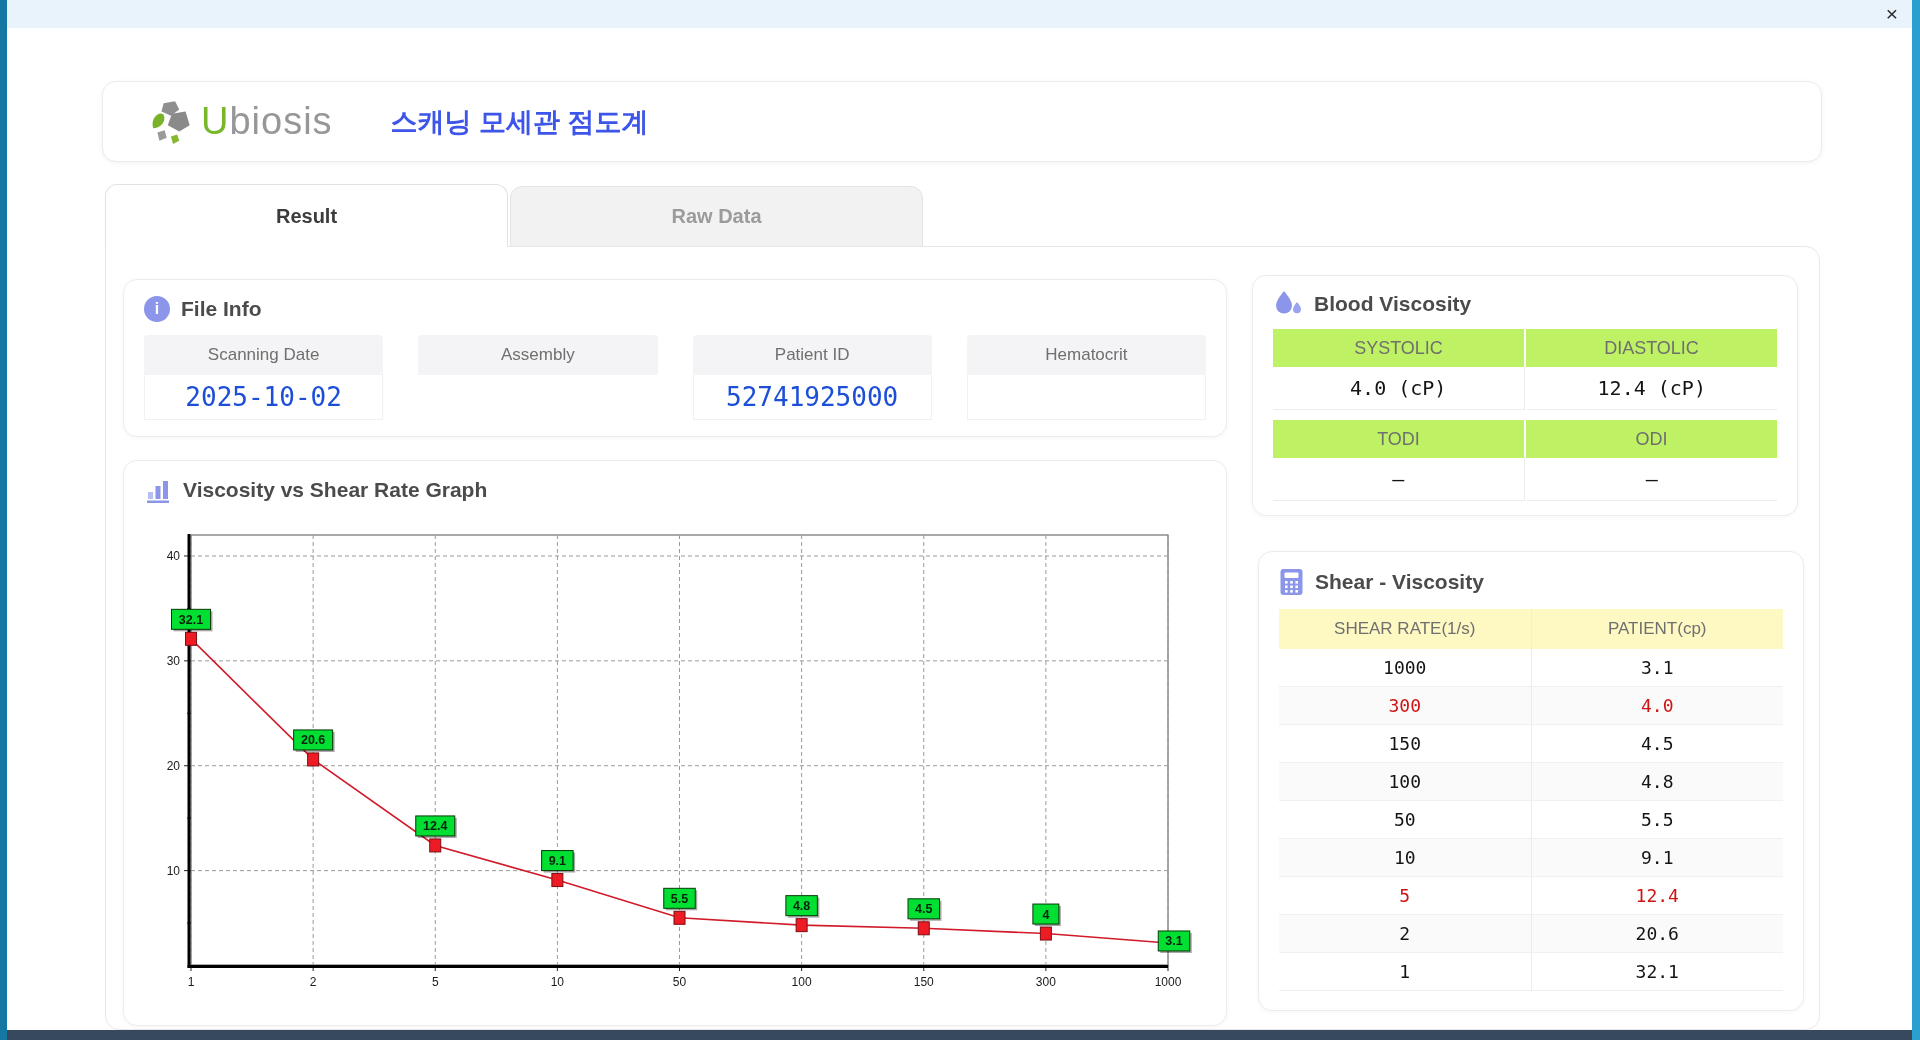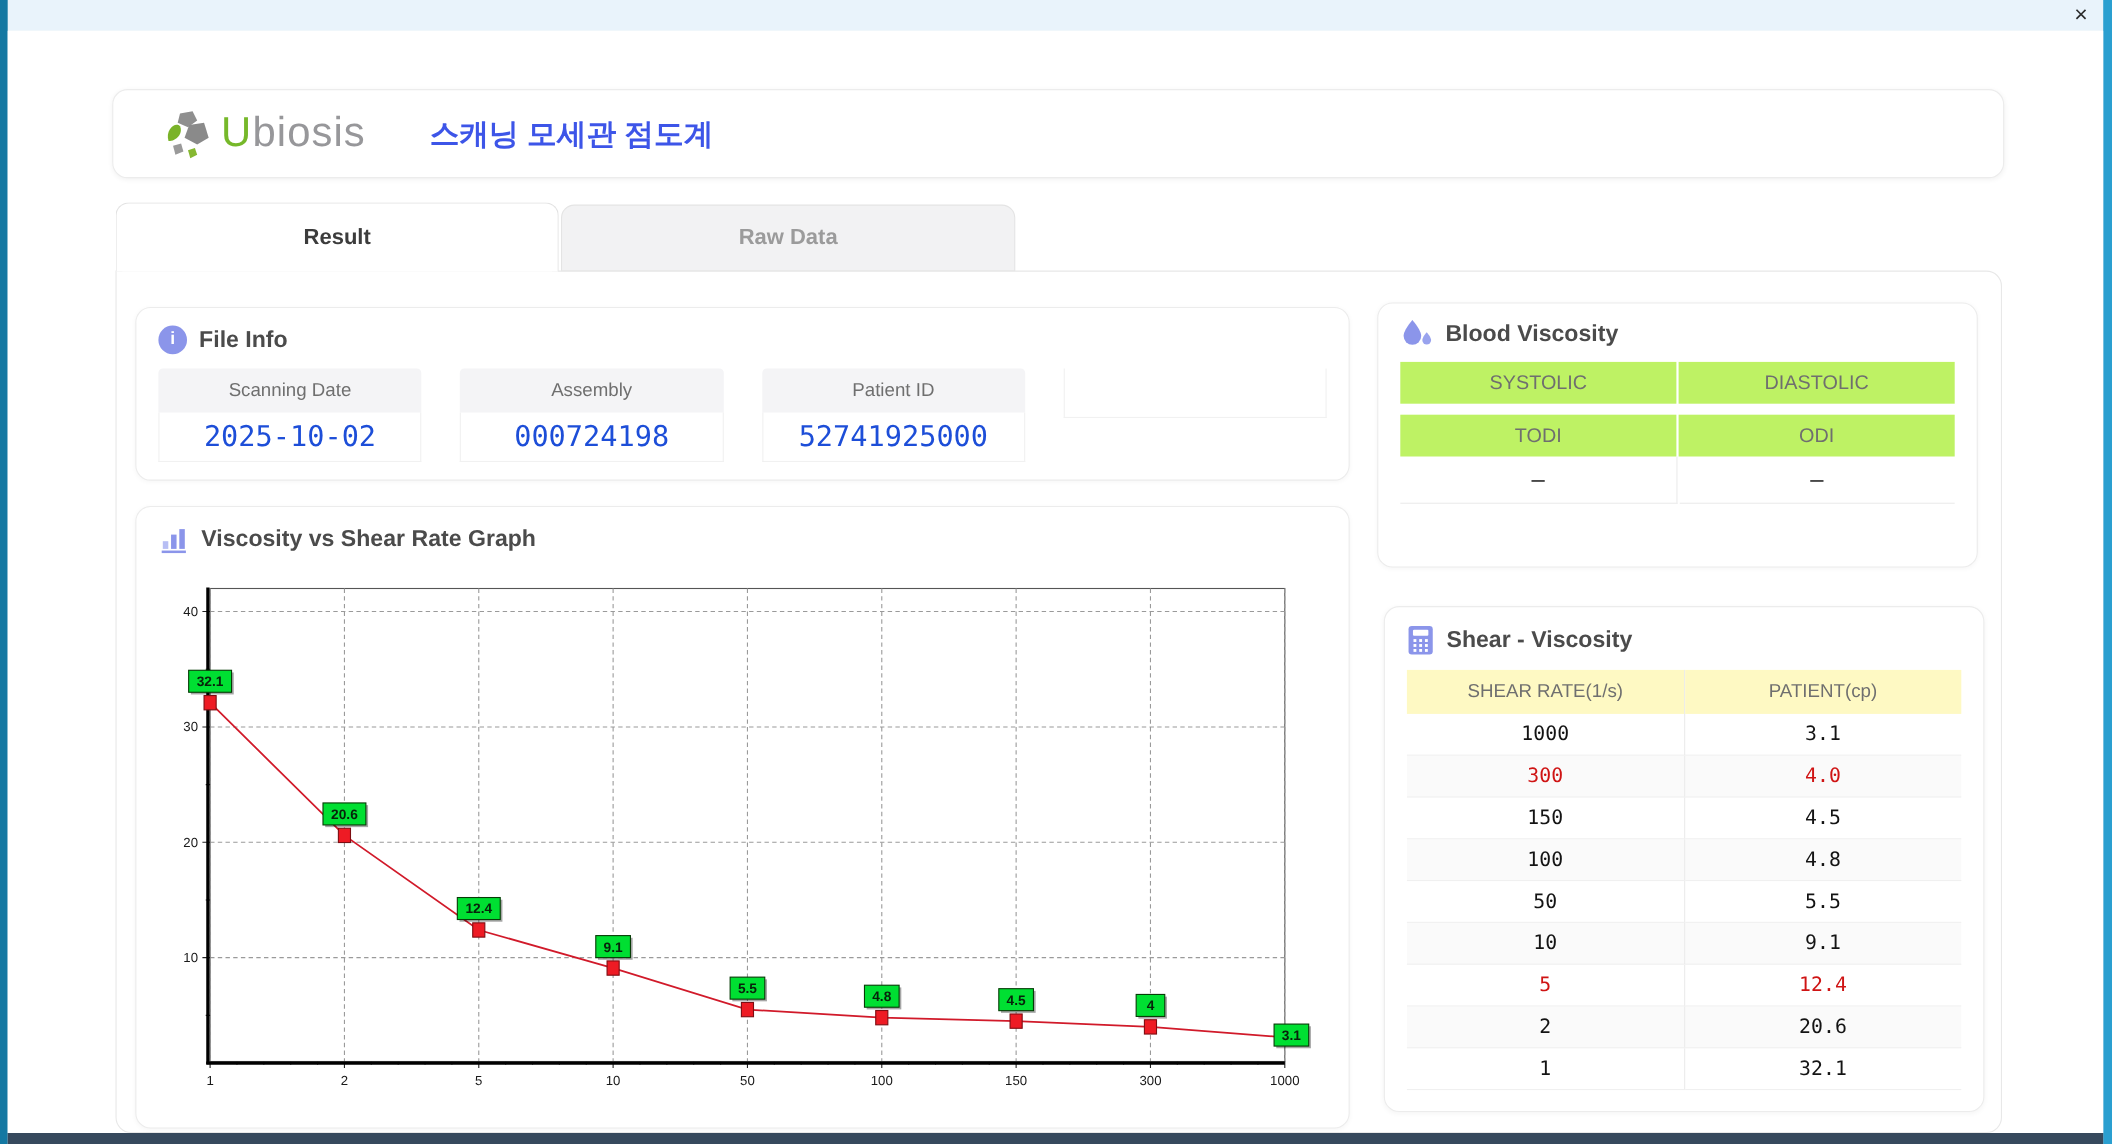--- a/index.html
+++ b/index.html
@@ -117,27 +117,27 @@
           <span class="icon-info">i</span>
           <span>File Info</span>
         </div>
         <div class="fi-fields">
             <div class="fi-col">
               <div class="fi-head">Scanning Date</div>
               <div class="fi-val">2025-10-02</div>
             </div>
             <div class="fi-col">
               <div class="fi-head">Assembly</div>
-              <div class="fi-val">000724198</div>
             </div>
             <div class="fi-col">
               <div class="fi-head">Patient ID</div>
               <div class="fi-val">52741925000</div>
             </div>
             <div class="fi-col">
+              <div class="fi-head">Hematocrit</div>
               <div class="fi-val"></div>
             </div>
           </div>
       </div>
 
       <div class="card card-graph">
         <div class="card-title">
           <svg width="26" height="26" viewBox="0 0 26 26">
             <rect x="2" y="15" width="5" height="7" fill="#b7bef4"></rect>
             <rect x="9.5" y="9" width="5" height="13" fill="#8b95ea"></rect>
@@ -281,20 +281,24 @@
             <path d="M11 1 C11 1 3 10 3 15.5 A8 8 0 0 0 19 15.5 C19 10 11 1 11 1 Z" fill="#8b95ea"></path>
             <path d="M24 12 C24 12 20 16.5 20 19.2 A4 4 0 0 0 28 19.2 C28 16.5 24 12 24 12 Z" fill="#99a3ee"></path>
           </svg>
           <span>Blood Viscosity</span>
         </div>
         <div class="bv-grid">
             <div class="bv-row bv-head">
               <div class="bv-cell">SYSTOLIC</div>
               <div class="bv-cell">DIASTOLIC</div>
             </div>
+            <div class="bv-row bv-val">
+              <div class="bv-cell">4.0 (cP)</div>
+              <div class="bv-cell">12.4 (cP)</div>
+            </div>
             <div class="bv-spacer"></div>
             <div class="bv-row bv-head">
               <div class="bv-cell">TODI</div>
               <div class="bv-cell">ODI</div>
             </div>
             <div class="bv-row bv-val">
               <div class="bv-cell">–</div>
               <div class="bv-cell">–</div>
             </div>
           </div>

